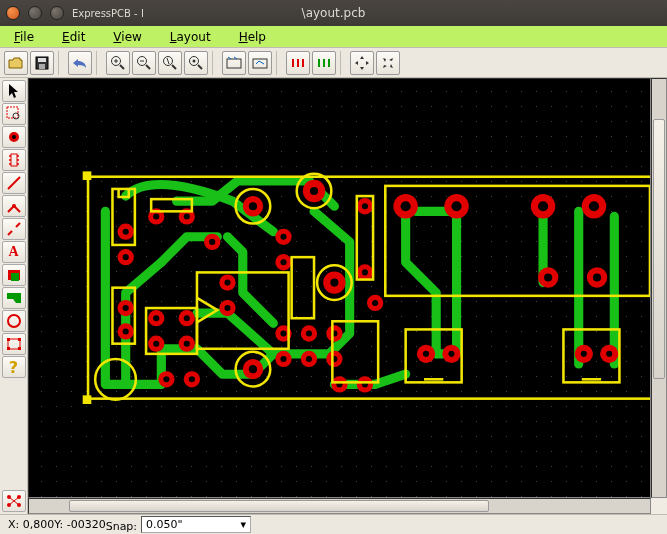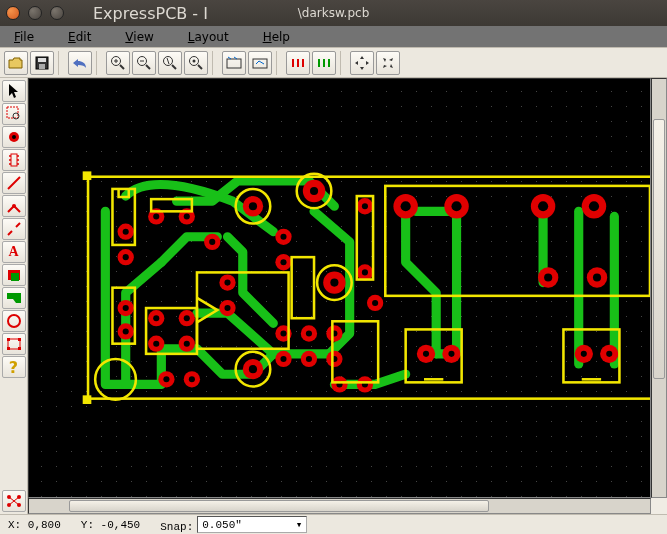--- a/index.html
+++ b/index.html
@@ -1,54 +1,54 @@
 <!DOCTYPE html>
 <html><head>
 <meta charset="utf-8">
 <style>
 * { box-sizing: border-box; margin: 0; padding: 0; }
 body { font-family: "DejaVu Sans", Arial, sans-serif; font-size: 12px; background: #f0ece4; width: 667px; height: 534px; overflow: hidden; }
 .titlebar { height: 26px; background: linear-gradient(#4a4540,#3d3934); display: flex; align-items: center; padding: 0 6px; gap: 8px; }
 .tb-btn { width: 14px; height: 14px; border-radius: 50%; border: 1px solid #222; }
 .tb-close { background: radial-gradient(circle at 30% 30%, #f5934b, #d55a1f); }
 .tb-min, .tb-max { background: radial-gradient(circle at 30% 30%, #7a746c, #4a4540); }
-.tb-title { color: #ddd9d2; font-size: 16px; margin-left: 21px; flex: 0 0 auto; }
+.tb-title { color: #ddd9d2; font-size: 10px; margin-left: 0; flex: 0 0 auto; }
 .tb-file { color: #ddd9d2; font-size: 12px; position: absolute; left: 50%; transform: translateX(-50%); }
-.menubar { height: 22px; background: #737373; display: flex; align-items: center; padding: 0 6px; gap: 18px; border-bottom: 1px solid #c0bbb0; }
+.menubar { height: 22px; background: #bef264; display: flex; align-items: center; padding: 0 6px; gap: 12px; border-bottom: 1px solid #c0bbb0; }
 .menubar span { padding: 2px 8px; cursor: default; }
 .menubar span u { text-decoration: underline; }
 .toolbar-top { height: 30px; background: #ece8df; display: flex; align-items: center; padding: 2px 4px; gap: 2px; border-bottom: 1px solid #c0bbb0; }
 .tbtn { width: 24px; height: 24px; border: 1px solid #999; background: linear-gradient(#fdfbf6,#e8e4db); display: flex; align-items: center; justify-content: center; border-radius: 2px; }
 .tsep { width: 6px; height: 24px; border-left: 1px solid #c0bbb0; margin: 0 2px; }
 .workspace { display: flex; height: 436px; }
 .side-toolbar { width: 28px; background: #ece8df; border-right: 1px solid #c0bbb0; display: flex; flex-direction: column; align-items: center; padding: 2px 0; gap: 1px; }
 .sbtn { width: 24px; height: 22px; border: 1px solid #aaa; background: linear-gradient(#fdfbf6,#e8e4db); display: flex; align-items: center; justify-content: center; border-radius: 2px; font-size: 14px; }
 .sbtn.red { color: #d00; }
 .sbtn.green { color: #090; }
 .canvas-wrap { flex: 1; display: flex; flex-direction: column; }
 .canvas-row { flex: 1; display: flex; }
 .canvas { flex: 1; background: #000; position: relative; border: 1px inset #888; overflow: hidden; }
 .dots { position: absolute; inset: 0; background-image: radial-gradient(circle, #444 0.6px, transparent 0.6px); background-size: 15px 15px; background-position: 5px 5px; }
 .pcb-svg { position: absolute; inset: 0; }
 .vscroll { width: 16px; background: #d8d4cb; border: 1px inset #888; position: relative; }
 .vscroll-thumb { position: absolute; left: 1px; right: 1px; top: 40px; height: 260px; background: linear-gradient(#f5f1e8,#d8d4cb); border: 1px solid #999; border-radius: 2px; }
 .hscroll { height: 16px; background: #d8d4cb; border: 1px inset #888; position: relative; margin-right: 16px; }
 .hscroll-thumb { position: absolute; top: 1px; bottom: 1px; left: 40px; width: 420px; background: linear-gradient(#f5f1e8,#d8d4cb); border: 1px solid #999; border-radius: 2px; }
-.statusbar { height: 20px; background: #ece8df; display: flex; align-items: center; padding: 0 8px; gap: 20px; border-top: 1px solid #c0bbb0; font-size: 11px; font-family: Liberation Mono, monospace; }
+.statusbar { height: 20px; background: #ece8df; display: flex; align-items: center; padding: 0 8px; border-top: 1px solid #c0bbb0; font-size: 11px; }
 .snap-box { border: 1px inset #aaa; background: #fff; padding: 1px 4px; width: 110px; display: flex; justify-content: space-between; align-items: center; }
 </style>
 </head>
 <body>
 
 <div class="titlebar">
   <div class="tb-btn tb-close"></div>
   <div class="tb-btn tb-min"></div>
   <div class="tb-btn tb-max"></div>
   <span class="tb-title">ExpressPCB - I</span>
-  <span class="tb-file">\darksw.pcb</span>
+  <span class="tb-file">\ayout.pcb</span>
 </div>
 
 <div class="menubar">
   <span><u>F</u>ile</span>
   <span><u>E</u>dit</span>
   <span><u>V</u>iew</span>
   <span><u>L</u>ayout</span>
   <span><u>H</u>elp</span>
 </div>
 
@@ -459,21 +459,21 @@
         </div>
     </div>
     <div class="hscroll">
         <div class="hscroll-thumb"></div>
       </div>
   </div>
 </div>
 
 <div class="statusbar">
   <span>X: 0,800</span>
-  <span>Y: -0,450</span>
+  <span>Y: -00320</span>
   <span style="display:flex;align-items:flex-end;gap:4px">
     <span>Snap:</span>
     <span class="snap-box">
       <span>0.050"</span>
       <span>▾</span>
     </span>
   </span>
 </div>
 
 </body></html>

